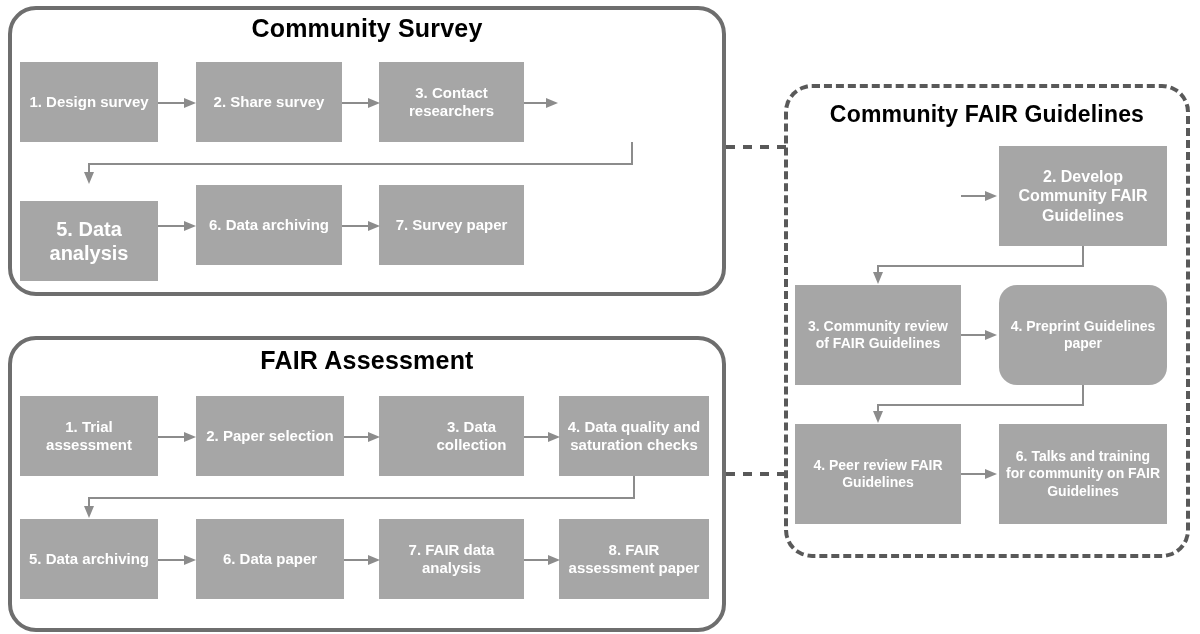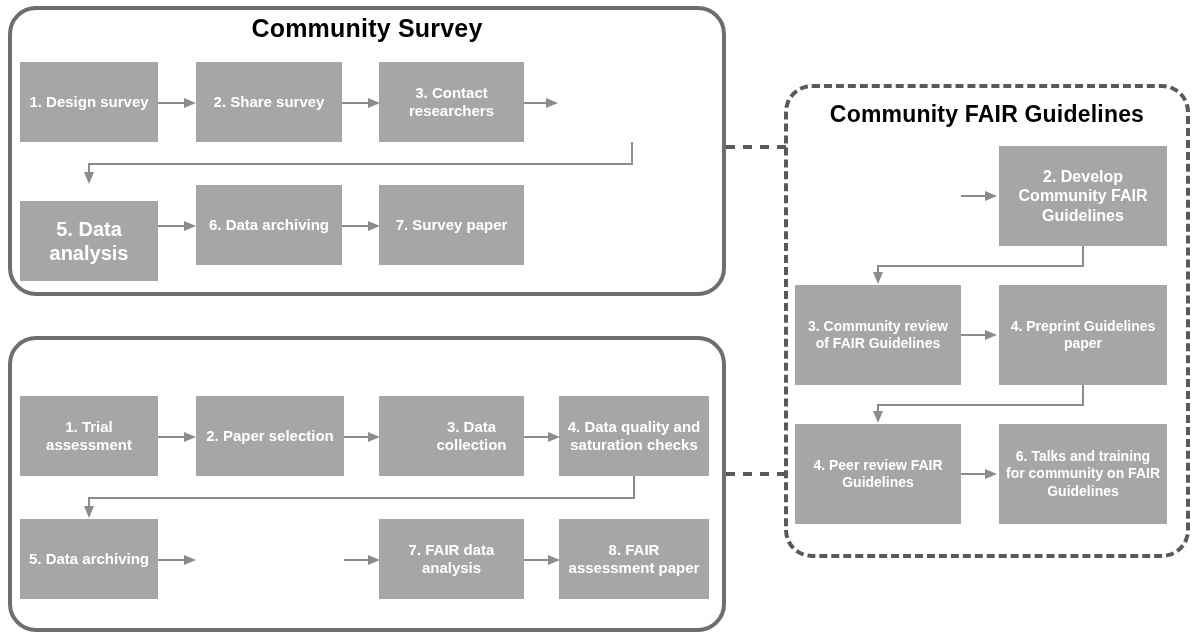--- a/index.html
+++ b/index.html
@@ -130,36 +130,40 @@
   </div>
   <div class="conn" style="left:342px; top:215px; width:40px; height:22px;">
     <svg width="40" height="22">
       <path d="M0 11 L28 11" stroke="#8c8c8c" stroke-width="2" fill="none"></path>
       <path d="M38 11 L26 6 L26 16 Z" fill="#8c8c8c"></path>
     </svg>
   </div>
 
   <div class="group group-solid" style="left:8px; top:336px; width:718px; height:296px;">
   </div>
+  <div class="group-title" style="left:8px; top:346px; width:718px; font-size:25px;">FAIR Assessment</div>
 
   <div class="node" style="left:20px; top:396px; width:138px; height:80px; font-size:15px;">
     <span>1. Trial assessment</span>
   </div>
   <div class="node" style="left:196px; top:396px; width:148px; height:80px; font-size:15px;text-align:center;">
     <span>2. Paper selection</span>
   </div>
   <div class="node" style="left:379px; top:396px; width:145px; height:80px; font-size:15px;padding-left:46px;">
     <span>3. Data collection</span>
   </div>
   <div class="node" style="left:559px; top:396px; width:150px; height:80px; font-size:15px;">
     <span>4. Data quality and saturation checks</span>
   </div>
 
   <div class="node" style="left:20px; top:519px; width:138px; height:80px; font-size:15px;">
     <span>5. Data archiving</span>
+  </div>
+  <div class="node" style="left:196px; top:519px; width:148px; height:80px; font-size:15px;">
+    <span>6. Data paper</span>
   </div>
   <div class="node" style="left:379px; top:519px; width:145px; height:80px; font-size:15px;">
     <span>7. FAIR data analysis</span>
   </div>
   <div class="node" style="left:559px; top:519px; width:150px; height:80px; font-size:15px;">
     <span>8. FAIR assessment paper</span>
   </div>
 
   <div class="conn" style="left:158px; top:426px; width:40px; height:22px;">
     <svg width="40" height="22">
@@ -208,21 +212,21 @@
   </div>
   <div class="group-title" style="left:784px; top:101px; width:406px; font-size:23px;">Community FAIR Guidelines</div>
 
   <div class="node" style="left:999px; top:146px; width:168px; height:100px; font-size:16px;">
     <span>2. Develop Community FAIR Guidelines</span>
   </div>
 
   <div class="node" style="left:795px; top:285px; width:166px; height:100px; font-size:14px;">
     <span>3. Community review of FAIR Guidelines</span>
   </div>
-  <div class="node" style="left:999px; top:285px; width:168px; height:100px; font-size:14px;">
+  <div class="node" style="left:999px; top:285px; width:168px; height:100px; font-size:14px;border-radius:18px;">
     <span>4. Preprint Guidelines paper</span>
   </div>
 
   <div class="node" style="left:795px; top:424px; width:166px; height:100px; font-size:14px;">
     <span>4. Peer review FAIR Guidelines</span>
   </div>
   <div class="node" style="left:999px; top:424px; width:168px; height:100px; font-size:14px;">
     <span>6. Talks and training for community on FAIR Guidelines</span>
   </div>
 

